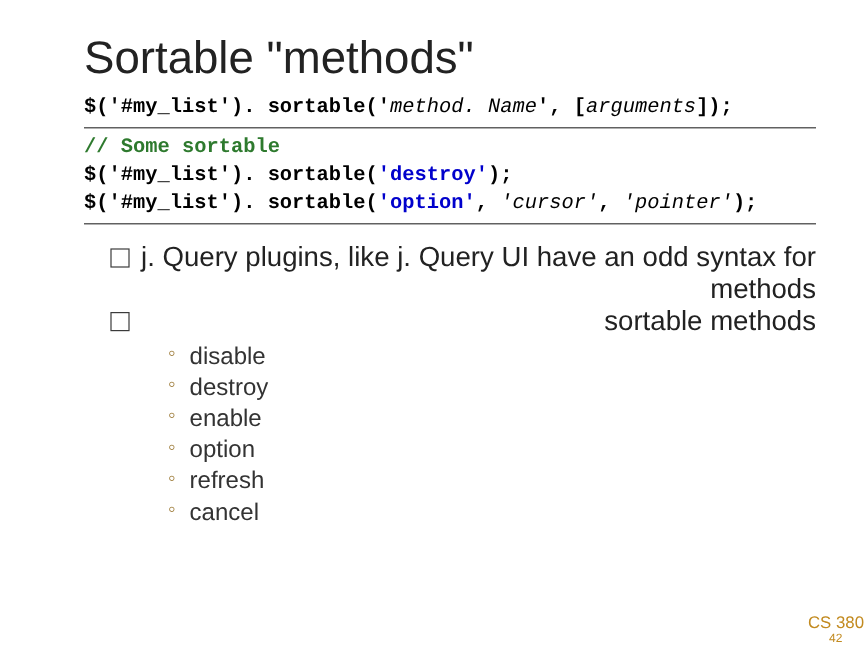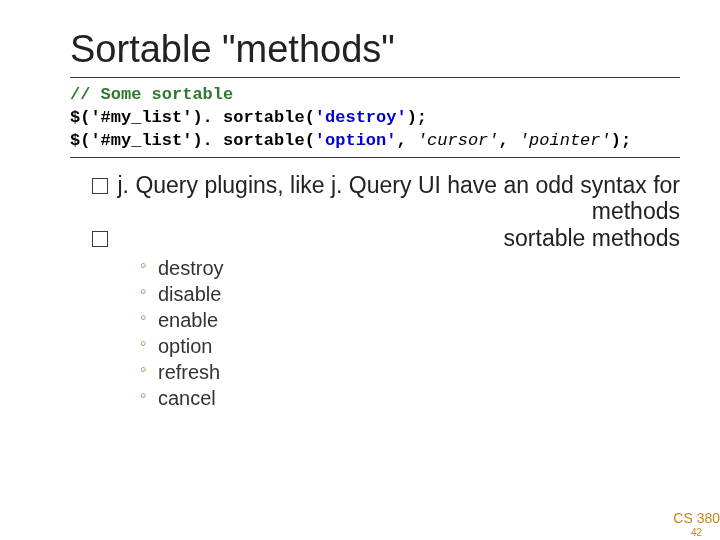--- a/index.html
+++ b/index.html
@@ -97,41 +97,44 @@
     color: #c28a1f;
   }
 </style>
 </head>
 <body>
 
 <div class="slide">
 
   <h1 class="title">Sortable "methods"</h1>
 
+  <div class="code-block">
+    <span>$('#my_list'). sortable('</span><span class="italic">method. Name</span><span>', [</span><span class="italic">arguments</span><span>]);</span>
+  </div>
 
   <hr class="divider">
 
   <div class="code-block">
     <div class="comment">// Some sortable</div>
     <div>
       <span>$('#my_list'). sortable(</span><span class="str">'destroy'</span><span>);</span>
     </div>
     <div>
       <span>$('#my_list'). sortable(</span><span class="str">'option'</span><span>, </span><span class="italic">'cursor'</span><span>, </span><span class="italic">'pointer'</span><span>);</span>
     </div>
   </div>
 
   <hr class="divider">
 
   <div class="body-content">
     <div class="bullet1">j. Query plugins, like j. Query UI have an odd syntax for methods</div>
     <div class="bullet1">sortable methods</div>
     <div class="sublist">
+      <div class="bullet2">disable</div>
       <div class="bullet2">destroy</div>
-      <div class="bullet2">disable</div>
       <div class="bullet2">enable</div>
       <div class="bullet2">option</div>
       <div class="bullet2">refresh</div>
       <div class="bullet2">cancel</div>
     </div>
   </div>
 
   <div class="footer-course">CS 380</div>
   <div class="footer-page">42</div>
 

